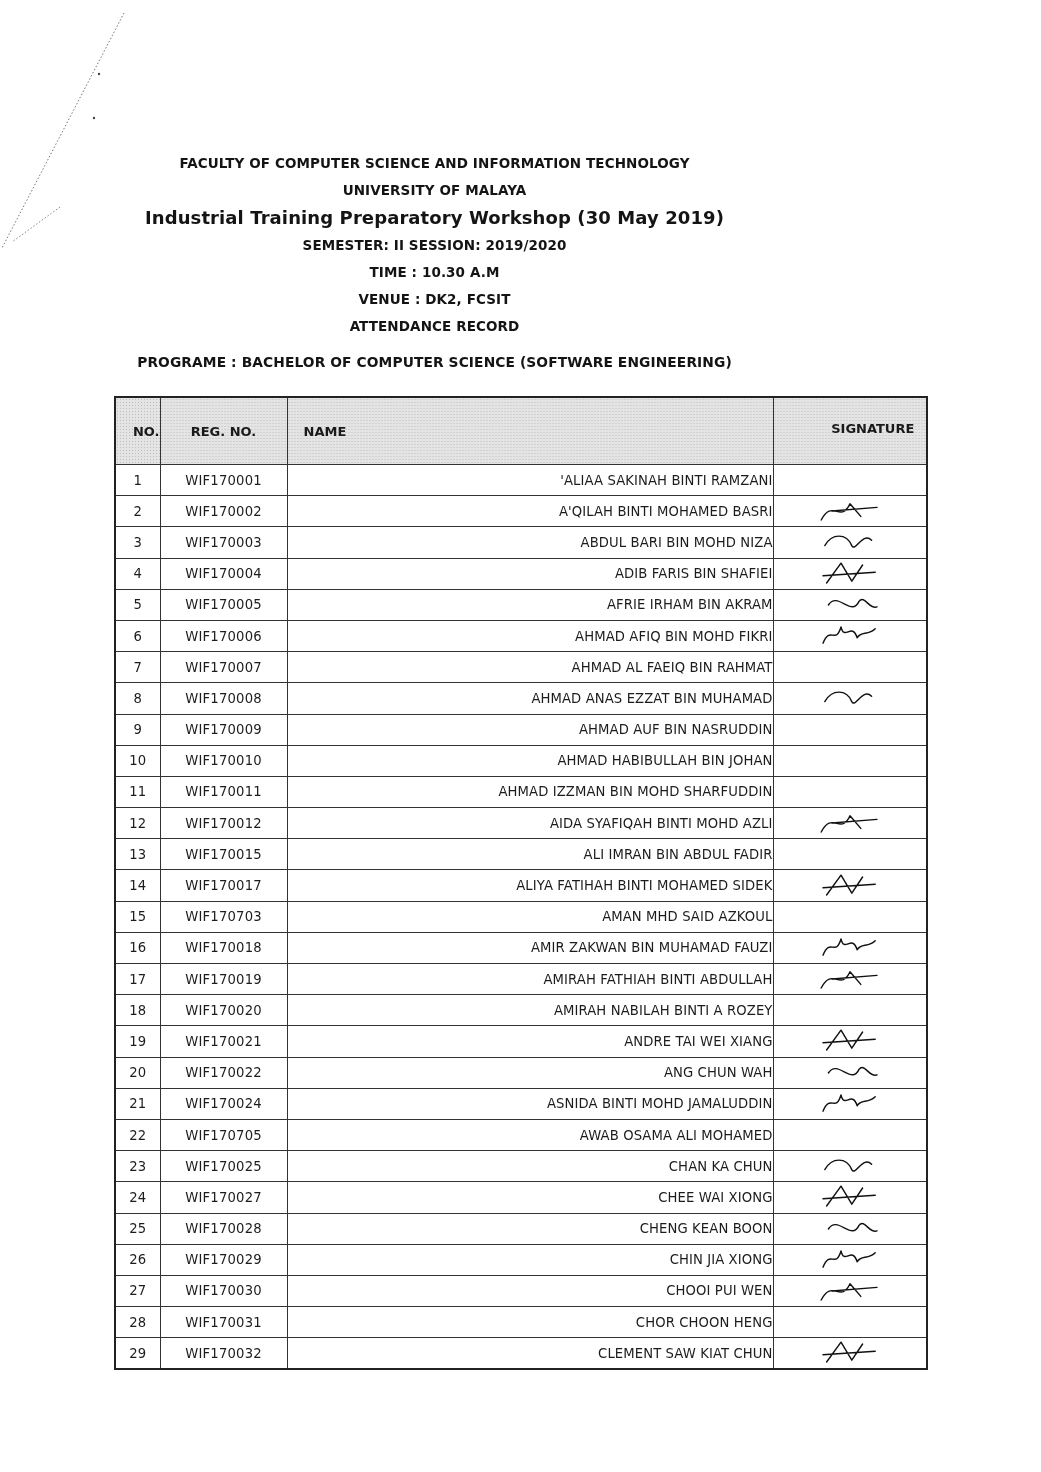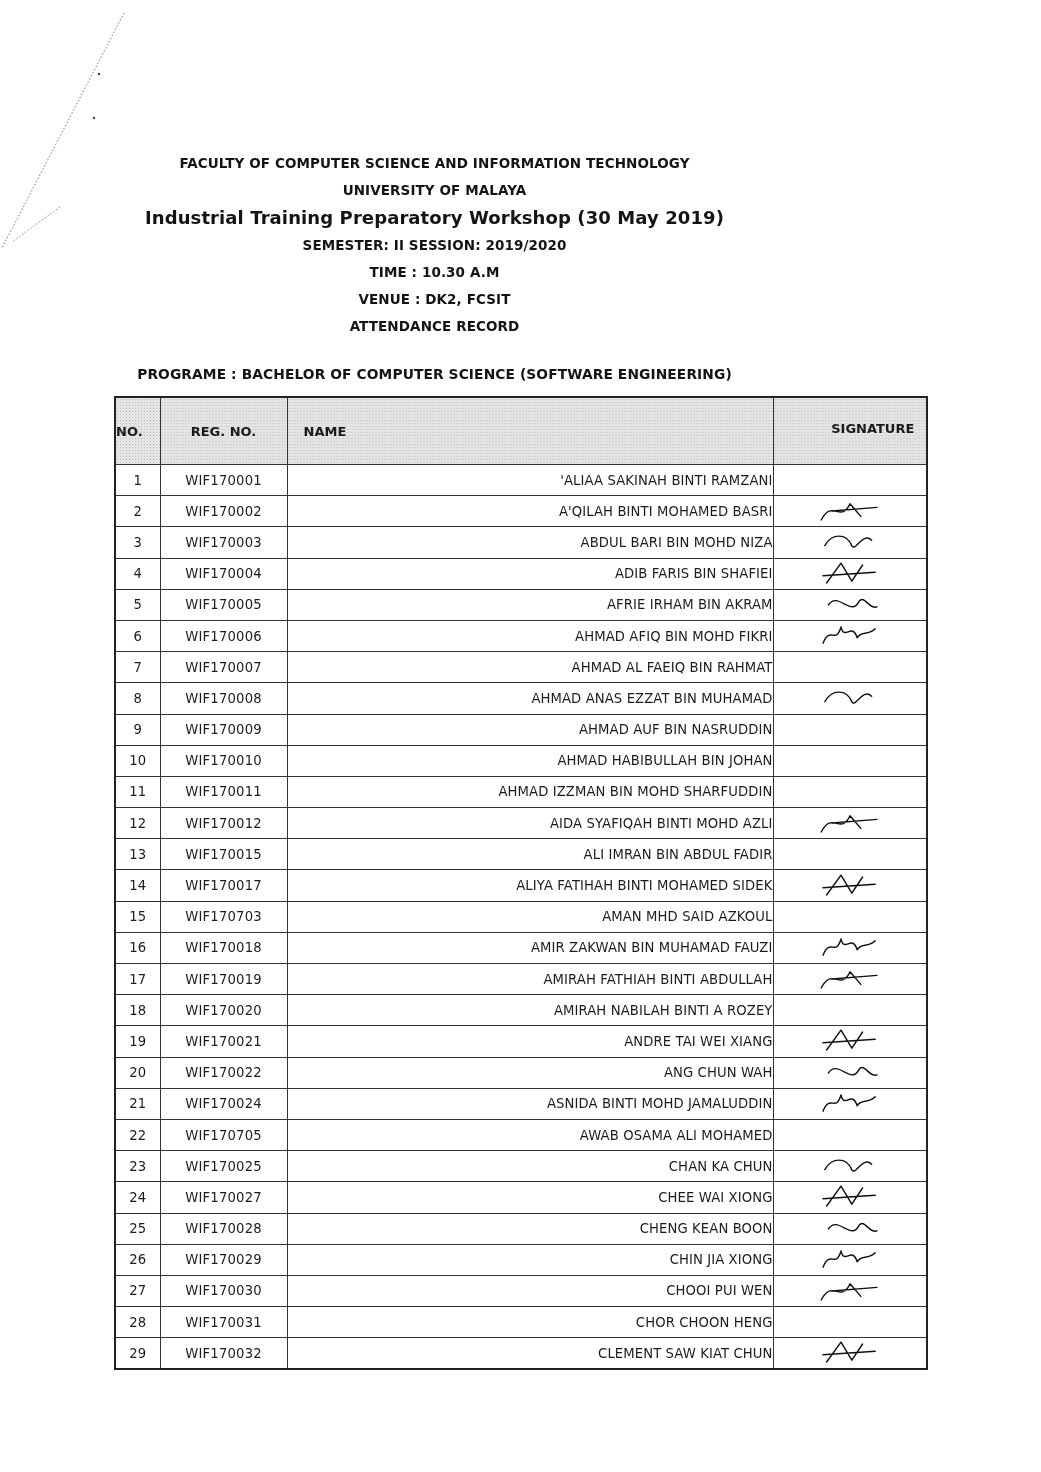--- a/index.html
+++ b/index.html
@@ -7,37 +7,37 @@
       width: 1041px; height: 1472px; position: relative; overflow: hidden;
       font-family: "DejaVu Sans", sans-serif; color: #111;
     }
     .scan-mark { position: absolute; left: 0; top: 0; width: 140px; height: 270px; pointer-events: none; }
     .header-block { position: absolute; left: 0; top: 150px; width: 869px; text-align: center; }
     .header-line {
       display: block; height: 27.2px; line-height: 27.2px;
       font-weight: bold; font-size: 13.5px; letter-spacing: 0.1px; color: #141414;
     }
     .header-line.sub { font-size: 18px; }
-    .header-line.prog { margin-top: 21px; font-size: 13.8px; }
+    .header-line.prog { margin-top: 9px; font-size: 13.8px; }
 
     .sheet {
       position: absolute; left: 114px; top: 396px;
       width: 812px; border-collapse: collapse; table-layout: fixed;
       border: 2px solid #222;
     }
     .sheet th, .sheet td {
       border: 1.5px solid #333; padding: 0; overflow: hidden; white-space: nowrap;
     }
     .sheet thead th {
       height: 60px; font-weight: bold; font-size: 13px; color: #1a1a1a;
       background-color: #e4e4e4;
       background-image: radial-gradient(#bdbdbd 0.6px, transparent 0.8px);
       background-size: 3px 3px;
     }
-    .sheet thead th.c-no { text-align: left; margin-top: 40px; }
+    .sheet thead th.c-no { text-align: right; margin-top: 40px; }
     .sheet thead th.c-reg { text-align: center; }
     .sheet thead th.c-name { text-align: left; padding-left: 16px; }
     .sheet thead th.c-sig { text-align: center; vertical-align: middle; padding-bottom: 6px; padding-left: 46px; }
     .sheet tbody td { height: 30.2px; font-size: 13.2px; color: #1c1c1c; }
     .sheet td.c-no { text-align: center; }
     .sheet td.c-reg { text-align: center; letter-spacing: 0.2px; }
     .sheet td.c-name { text-align: right; padding-left: 4px; letter-spacing: 0.1px; }
     .sheet td.c-sig { position: relative; }
     .sig {
       position: absolute; left: 50%; top: 50%; transform: translate(-50%, -50%);

